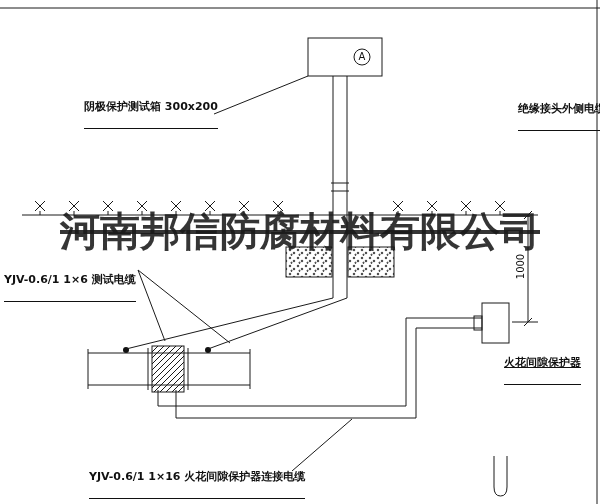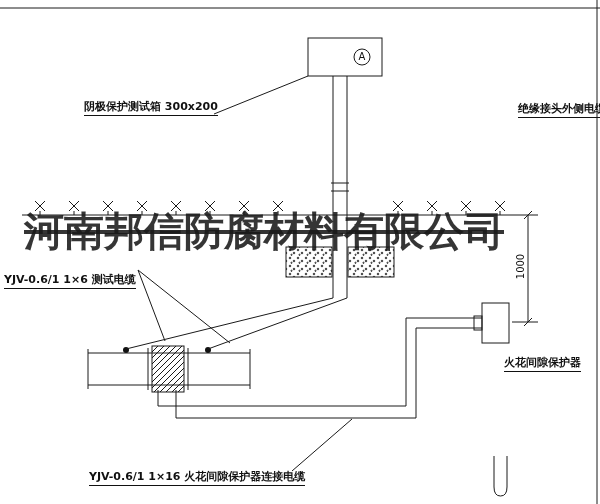--- a/index.html
+++ b/index.html
@@ -12,23 +12,23 @@
   .linework path, .linework rect, .linework circle, .linework line {
     stroke:#1a1a1a; stroke-width:1; fill:none;
   }
   .linework .fill-stipple { fill:url(#stipple); }
   .linework .fill-hatch   { fill:url(#hatch); }
   .linework .dot          { fill:#111; stroke:none; }
   .lbl {
     position:absolute; font-size:11px; font-weight:bold;
     white-space:nowrap; line-height:1.25;
   }
-  .ul { border-bottom:1px solid #111; padding-bottom:1px; }
+  .ul { border-bottom:1px solid #111; padding-bottom:14px; }
   .watermark {
-    position:absolute; left:24px; top:204px; width:552px; 
+    position:absolute; left:24px; top:204px; width:552px; text-align:center;
     font-family:"DejaVu Serif","Liberation Serif",serif;
     font-size:40px; font-weight:bold; color:rgba(25,25,25,0.88);
     text-decoration:line-through; white-space:nowrap; pointer-events:none;
   }
   .dim-text {
     position:absolute; left:498px; top:261px; width:44px; text-align:center;
     font-size:10px; font-weight:normal; transform:rotate(-90deg);
   }
   .meter {
     position:absolute; left:354px; top:51px; width:16px; text-align:center;
@@ -126,21 +126,21 @@
       <path d="M494 456 V487 Q494 496 500.5 496 Q507 496 507 487 V456"></path>
     </g>
   </svg>
 
   <div class="lbl ul" style="left:84px; top:100px;">阴极保护测试箱 300x200</div>
 
   <div class="lbl ul" style="left:518px; top:102px;">绝缘接头外侧电缆</div>
 
   <div class="lbl ul" style="left:4px; top:273px;">YJV-0.6/1 1×6  测试电缆</div>
 
-  <div class="lbl ul" style="left:504px; top:356px;">火花间隙保护器</div>
+  <div class="lbl ul" style="left:504px; top:356px;text-decoration:underline;">火花间隙保护器</div>
 
   <div class="lbl ul" style="left:58px; top:470px;margin-left:31px;">YJV-0.6/1 1×16  火花间隙保护器连接电缆</div>
 
   <div class="meter">A</div>
 
   <div class="dim-text">1000</div>
 
   <div class="watermark">河南邦信防腐材料有限公司</div>
 
 </div>

